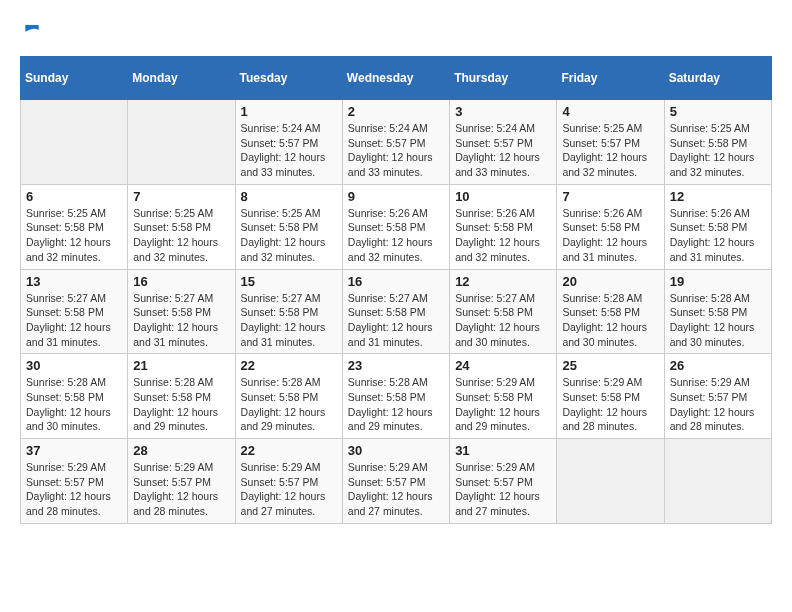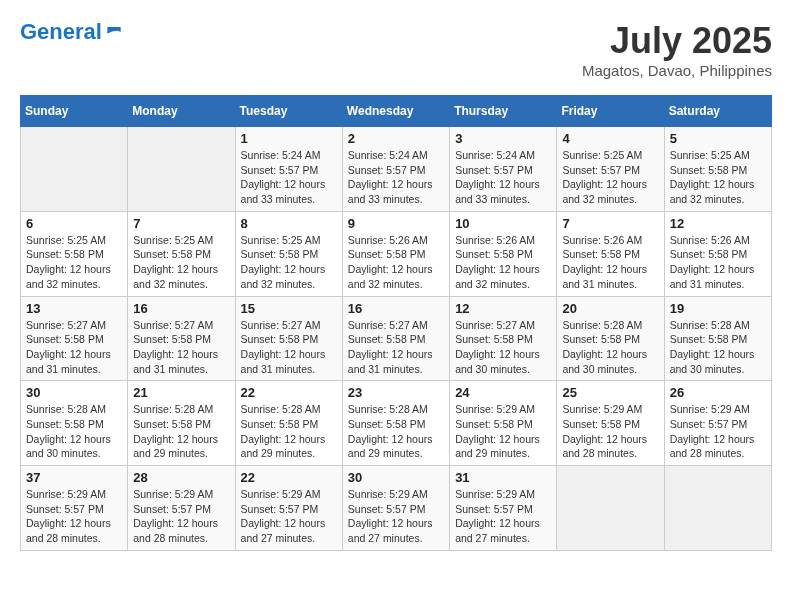--- a/index.html
+++ b/index.html
@@ -47,21 +47,21 @@
       color: #555;
     }
     .calendar {
       width: 100%;
       border-collapse: collapse;
       font-size: 11px;
     }
     .calendar thead th {
       background-color: #2d6db5;
       color: #fff;
-      padding: 8px 4px;
+      padding: 14px 4px;
       text-align: left;
       font-size: 12px;
       font-weight: bold;
       border: 1px solid #2d6db5;
     }
     .calendar tbody td {
       border: 1px solid #ccc;
       vertical-align: top;
       padding: 4px 5px;
       width: 107px;
@@ -89,32 +89,25 @@
       background: #f0f0f0 !important;
     }
   </style>
 </head>
 <body>
 
 <div class="header">
   <div class="logo">
     <div>
       <div style="display:flex;align-items:center;">
-        <span class="logo-text">
-          <span>General</span>
-        </span>
         <svg class="logo-icon" viewBox="0 0 24 24" fill="#1a73c5">
           <path d="M4 6 L20 6 L20 12 Q14 8 4 14 Z"></path>
         </svg>
       </div>
     </div>
-  </div>
-  <div class="title-block">
-    <div class="month-year">July 2025</div>
-    <div class="location">Magatos, Davao, Philippines</div>
   </div>
 </div>
 
 <table class="calendar">
   <thead>
     <tr>
     <th>Sunday</th>
         <th>Monday</th>
         <th>Tuesday</th>
         <th>Wednesday</th>

